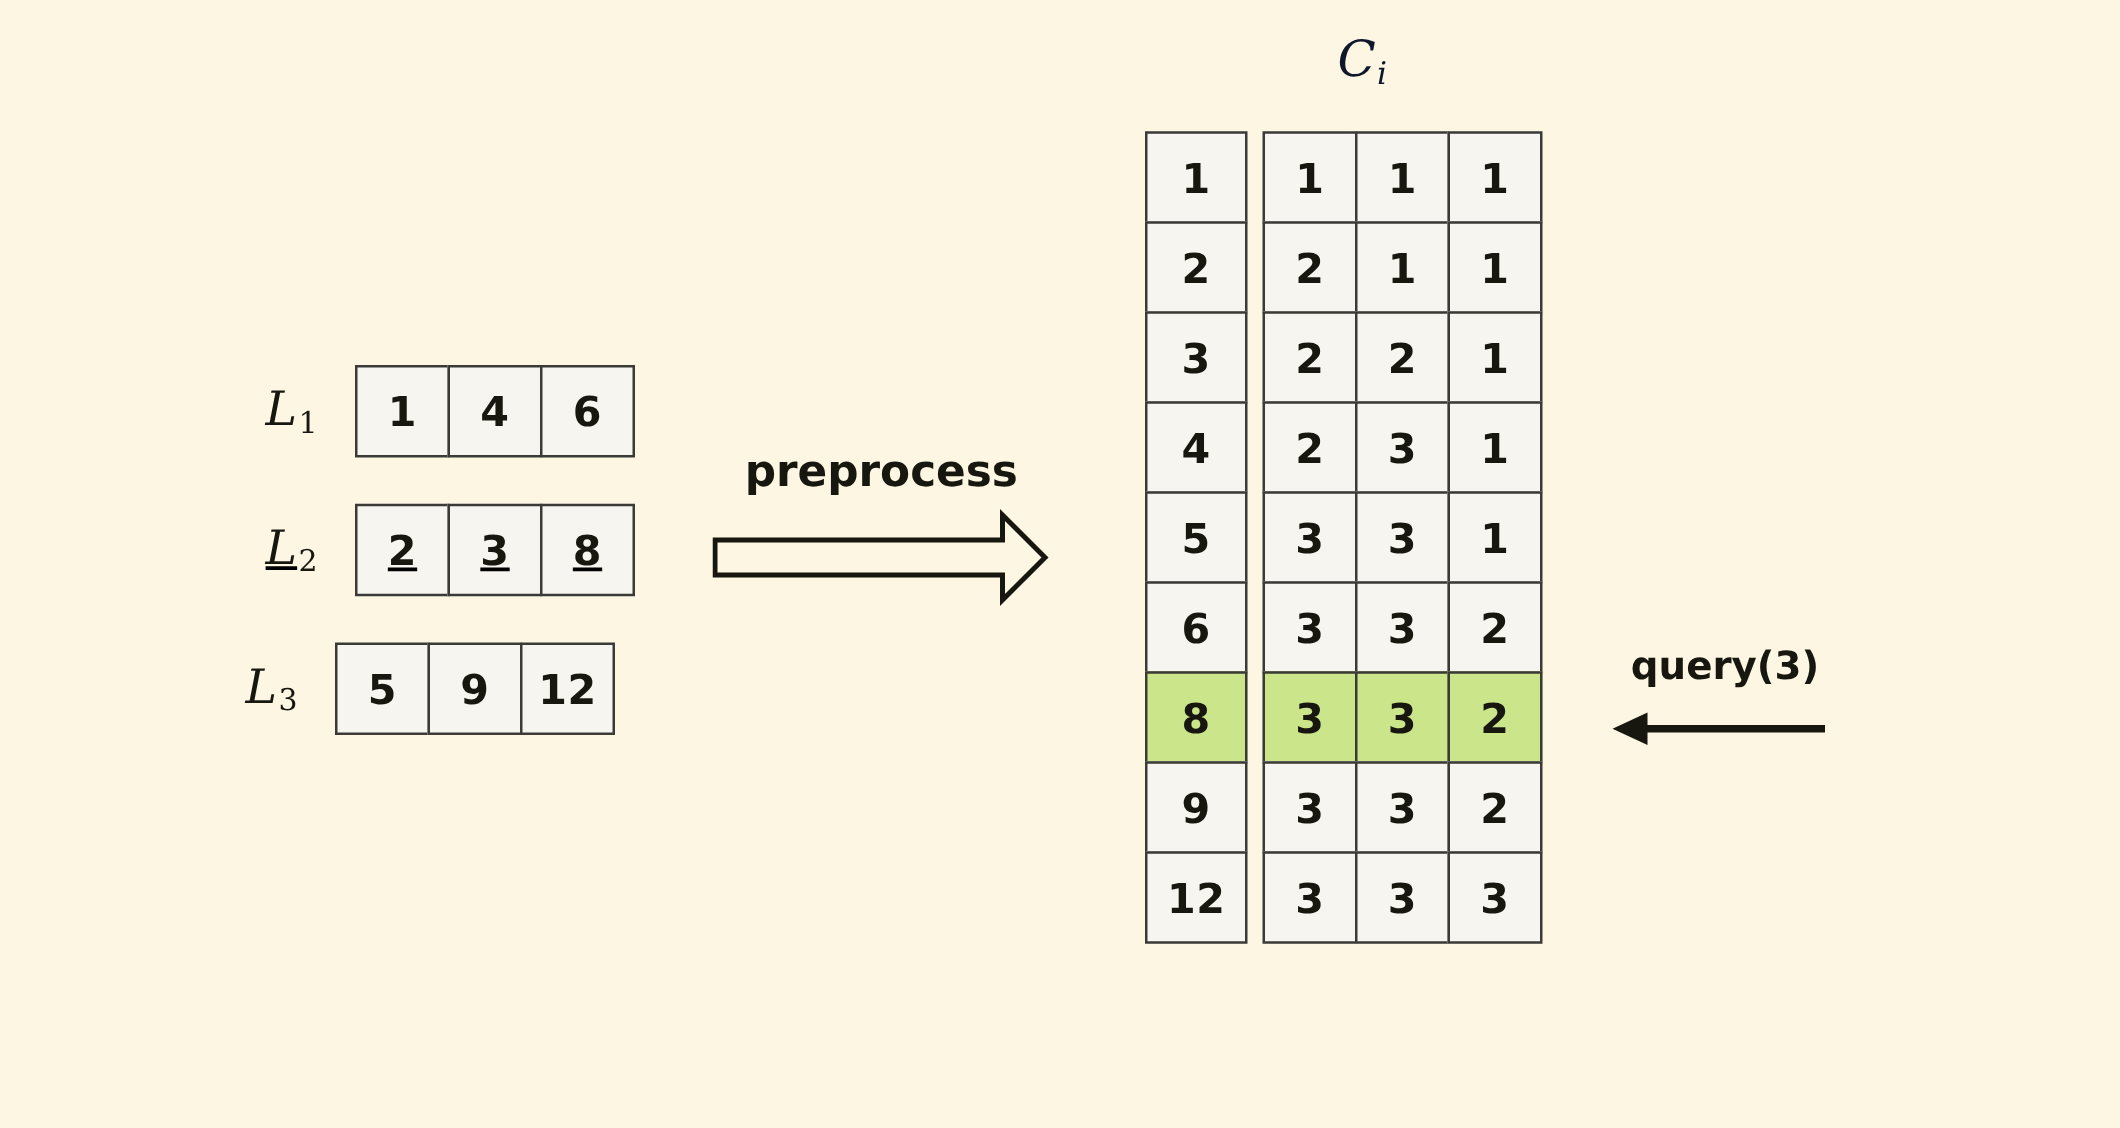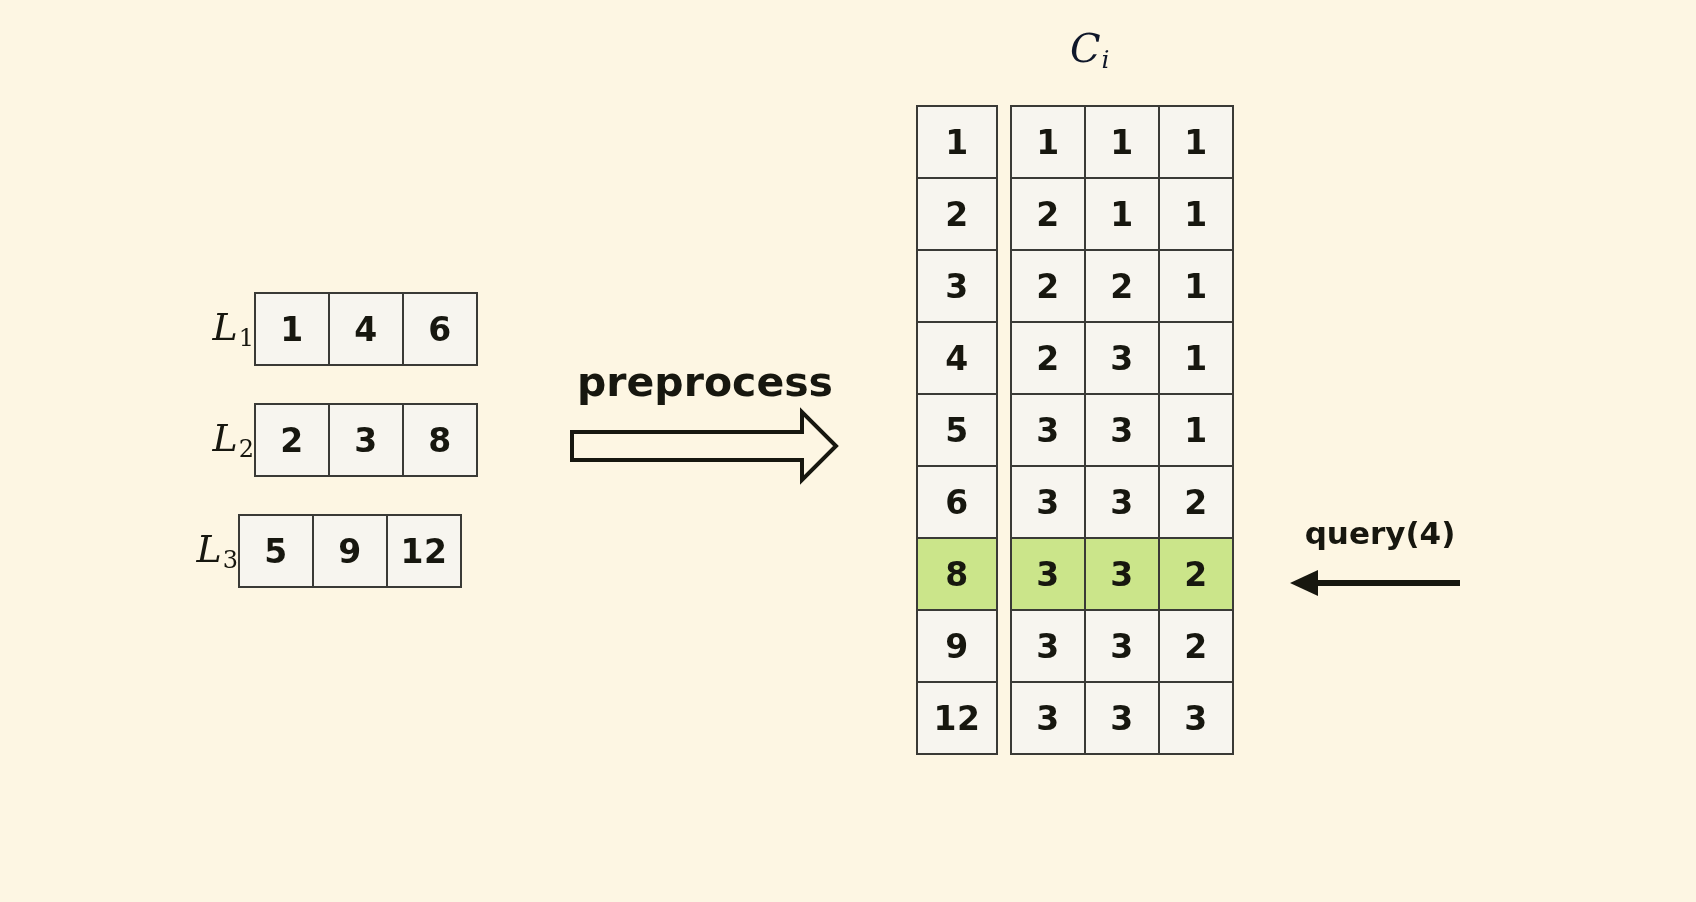--- a/index.html
+++ b/index.html
@@ -39,21 +39,21 @@
 
   
   .list-row {
     position: absolute;
     display: flex;
     align-items: center;
   }
   .list-label {
     width: 64px;
     text-align: right;
-    padding-right: 0;
+    padding-right: 30px;
     font-family: "DejaVu Serif", serif;
     font-style: italic;
     font-size: 38px;
     color: #17170f;
     line-height: 1;
   }
   .list-label sub {
     font-size: 24px;
     font-style: normal;
     vertical-align: -0.25em;
@@ -79,21 +79,21 @@
     height: 130px;
   }
   #preprocess-label {
     position: absolute;
     left: 0;
     top: 0;
     width: 290px;
     text-align: center;
     font-family: "DejaVu Sans", sans-serif;
     font-weight: bold;
-    font-size: 41px;
+    font-size: 35px;
     color: #17170f;
   }
   #preprocess-arrow {
     position: absolute;
     left: 10px;
     top: 48px;
   }
 
   
   #ci-label {
@@ -182,21 +182,21 @@
     <div class="list-label">
       <span>L</span><sub>1</sub>
     </div>
     <div class="list-cells">
       <div class="cell">1</div>
       <div class="cell">4</div>
       <div class="cell">6</div>
     </div>
   </div>
 
-  <div class="list-row" id="list-row-1" style="left:190px; top:403px;">
+  <div class="list-row" id="list-row-1" style="left:190px; top:403px;text-decoration:underline;">
     <div class="list-label">
       <span>L</span><sub>2</sub>
     </div>
     <div class="list-cells">
       <div class="cell">2</div>
       <div class="cell">3</div>
       <div class="cell">8</div>
     </div>
   </div>
 
@@ -276,20 +276,20 @@
       <div class="cell">2</div>
     </div>
     <div class="ci-row">
       <div class="cell">3</div>
       <div class="cell">3</div>
       <div class="cell">3</div>
     </div>
   </div>
 
   <div id="query-group">
-    <div id="query-label">query(4)</div>
+    <div id="query-label">query(3)</div>
     <svg id="query-arrow" width="175" height="36" viewBox="0 0 175 36">
       <line x1="172" y1="18" x2="24" y2="18" stroke="#17170f" stroke-width="6" stroke-linecap="butt"></line>
       <polygon points="2,18 30,5 30,31" fill="#17170f"></polygon>
     </svg>
   </div>
 
 </div>
 
 </body></html>

